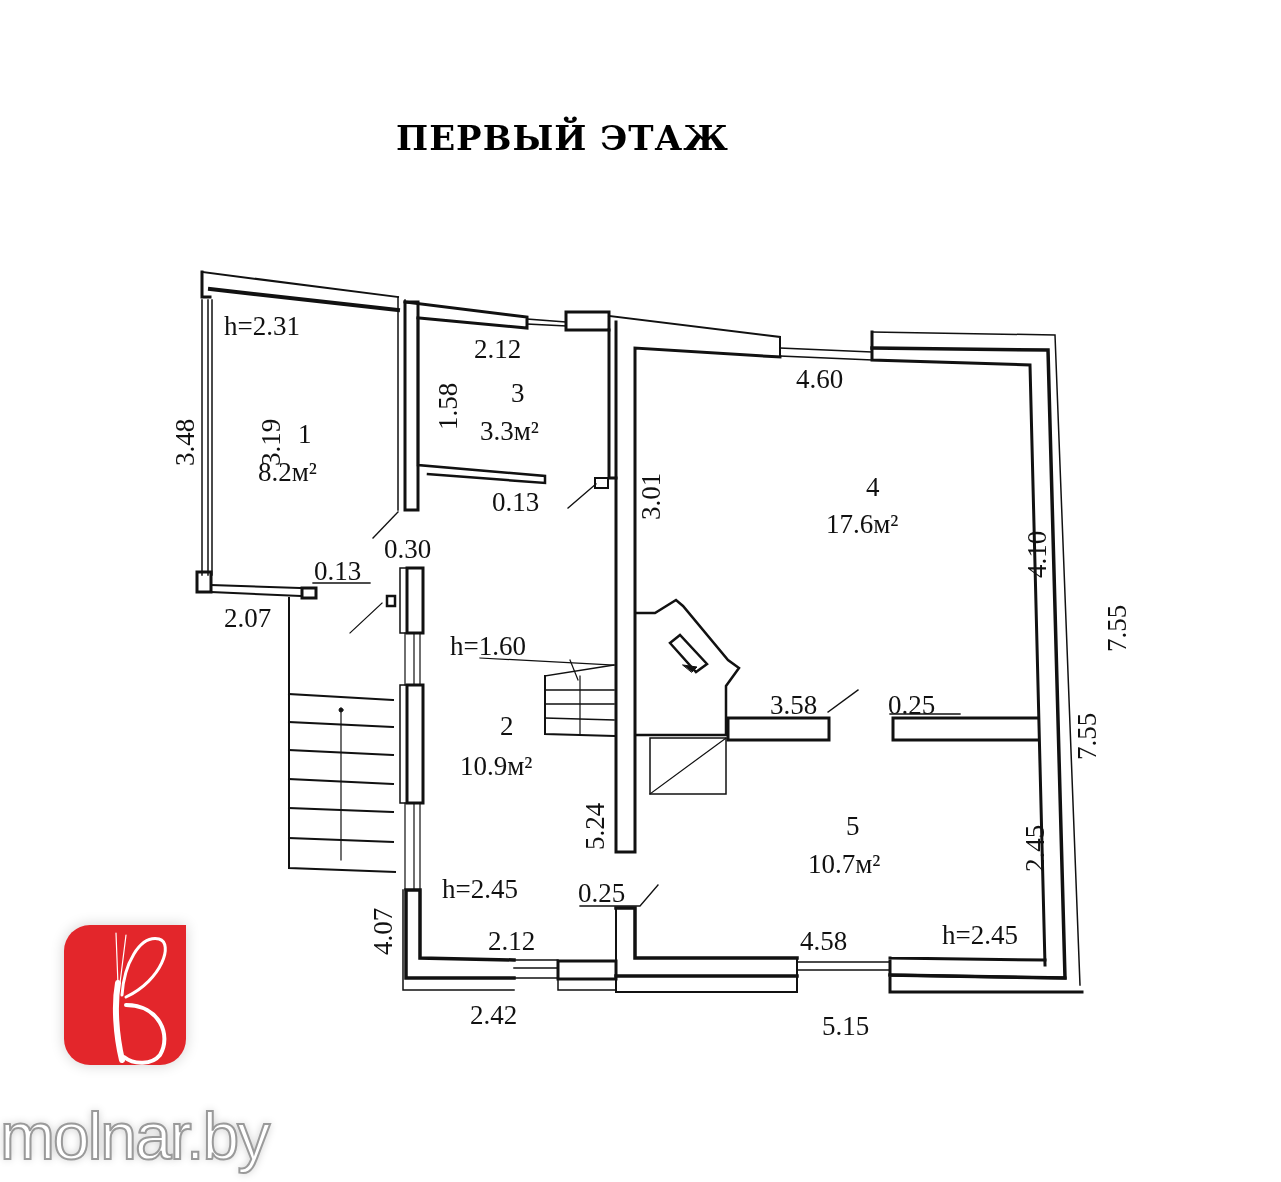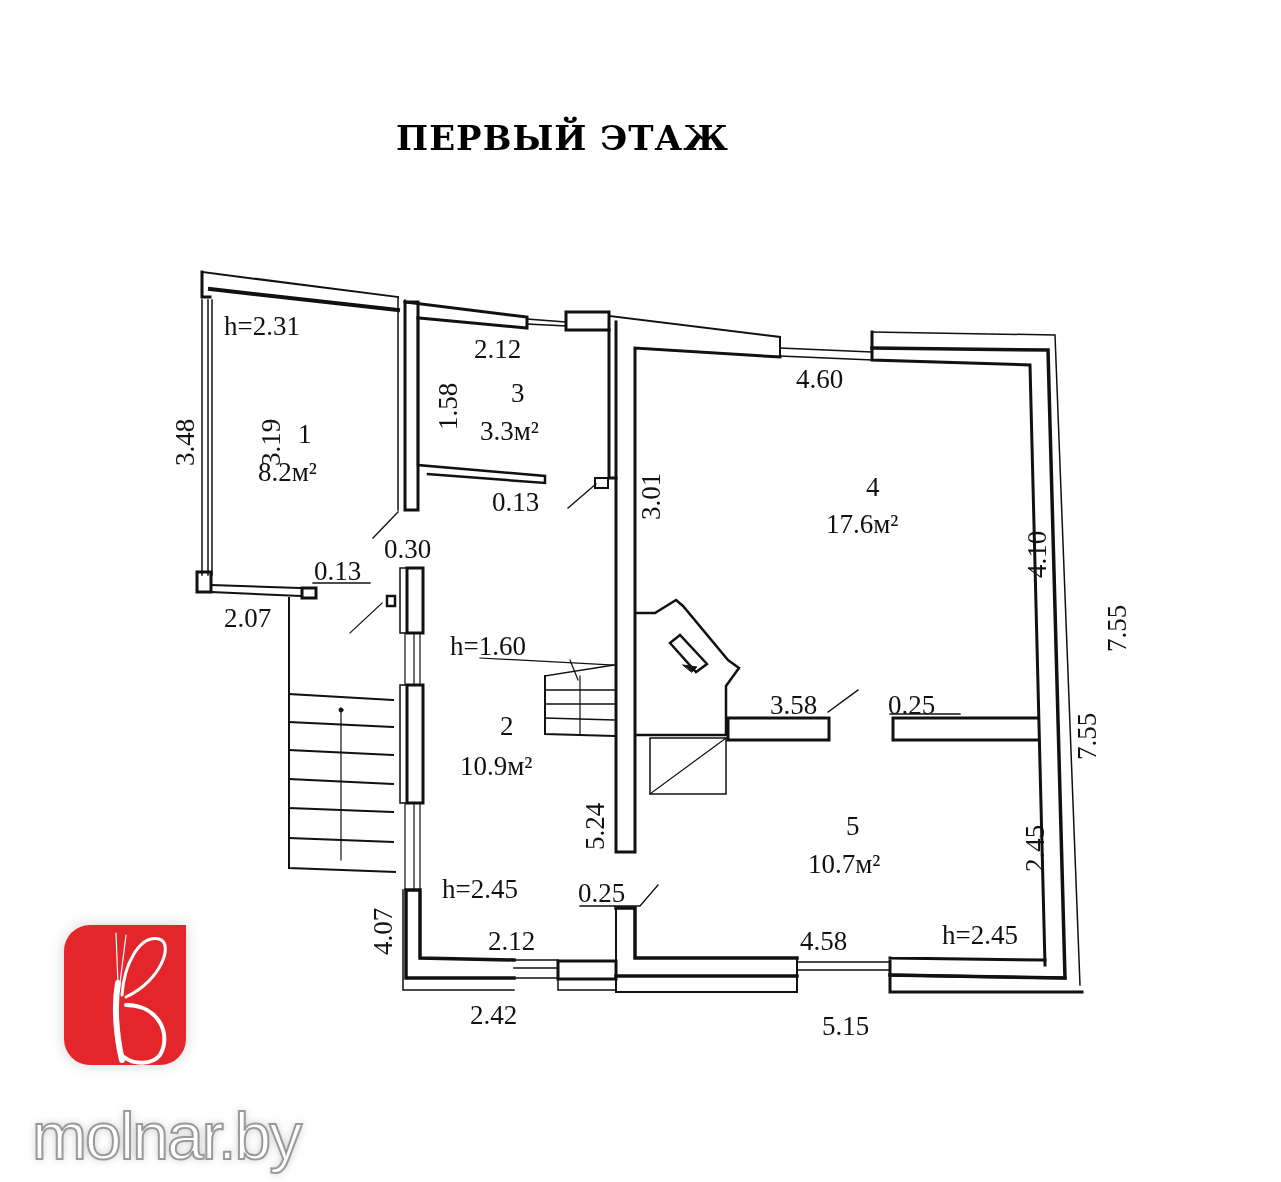--- a/index.html
+++ b/index.html
@@ -2,21 +2,21 @@
 <html><head>
 <meta charset="utf-8">
 <style>
   html, body { margin: 0; padding: 0; background: #ffffff; }
   body { width: 1281px; height: 1182px; position: relative; overflow: hidden; font-family: "Liberation Serif", serif; color: #111; }
   .title { position: absolute; left: 0; width: 1125px; top: 118px; text-align: center; font-family: "DejaVu Serif", serif; font-weight: bold; font-size: 34px; letter-spacing: 1px; color: #000; }
   svg.plan { position: absolute; left: 0; top: 0; }
   .lbl { font-family: "Liberation Serif", serif; font-size: 27px; fill: #111; }
   .logo { position: absolute; left: 64px; top: 925px; width: 128px; width: 122px; height: 138px; }
   .logo-box { position: absolute; left: 0; top: 0; width: 122px; height: 140px; background: #e3262b; border-radius: 26px 0 26px 26px; box-shadow: 0 0 14px rgba(0,0,0,0.18); }
-  .logo-text { position: absolute; left: 0; top: 1098px; font-family: "Liberation Sans", sans-serif; font-size: 66px; color: #ffffff; -webkit-text-stroke: 2px #9a9a9a; letter-spacing: -2px; text-shadow: 0 0 8px rgba(0,0,0,0.25); padding-left: 32px; }
+  .logo-text { position: absolute; left: 0; top: 1098px; font-family: "Liberation Sans", sans-serif; font-size: 66px; color: #ffffff; -webkit-text-stroke: 2px #9a9a9a; letter-spacing: -2px; text-shadow: 0 0 8px rgba(0,0,0,0.25); }
 </style>
 </head>
 <body>
 
 <div class="title">ПЕРВЫЙ ЭТАЖ</div>
 
 <svg class="plan" width="1281" height="1182" viewBox="0 0 1281 1182">
   <g fill="none" stroke="#111" stroke-linecap="square">
 
     <g>

